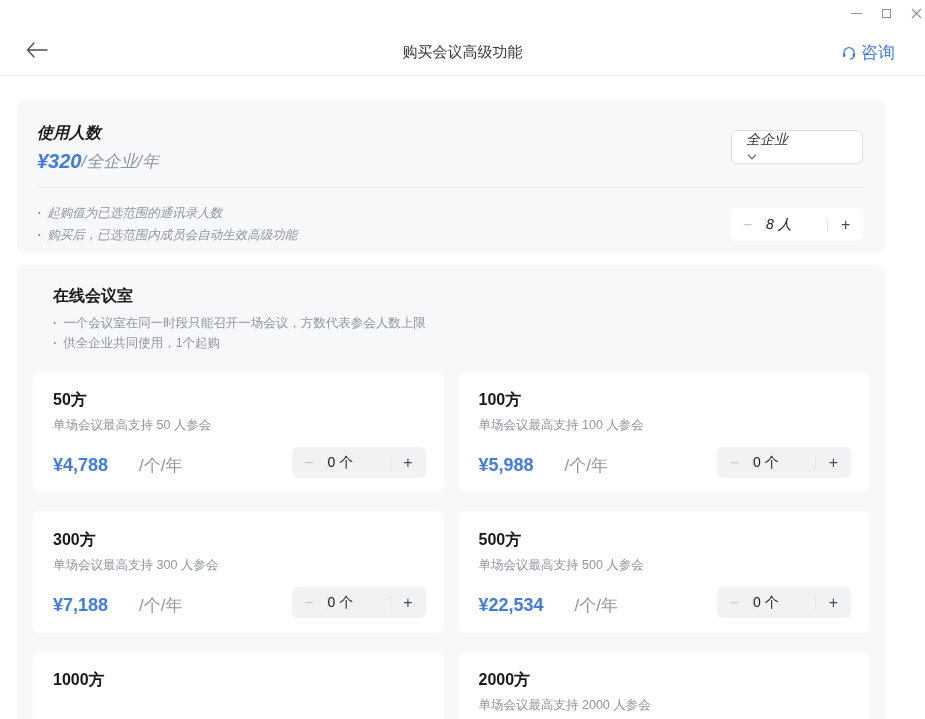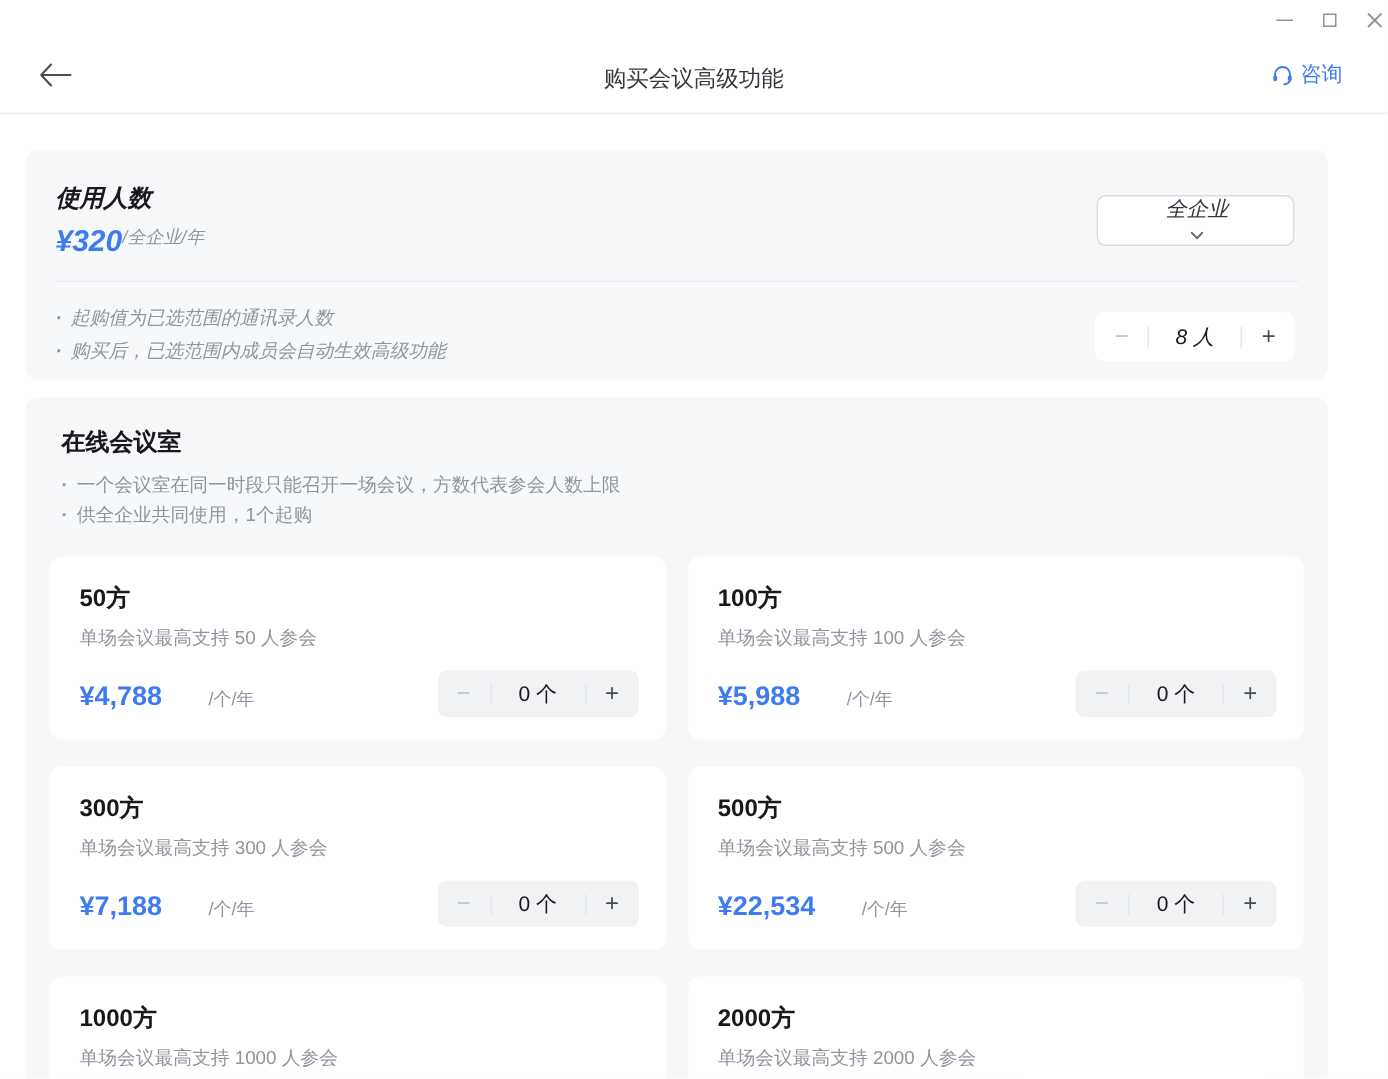--- a/index.html
+++ b/index.html
@@ -10,57 +10,57 @@
   .titlebar { position:relative; height:76px; background:#fff; border-bottom:1px solid #ececec; }
   .win-controls { position:absolute; top:0; right:-6px; display:flex; }
   .win-btn { width:30px; height:26px; display:flex; align-items:center; justify-content:center;
     color:#8f9398; cursor:pointer; }
   .ic-min { display:block; width:11px; border-top:1.6px solid currentColor; }
   .ic-max { display:block; width:9px; height:9px; border:1.3px solid currentColor; }
   .back-btn { position:absolute; left:26px; top:42px; width:24px; height:18px; cursor:pointer; color:#4a4f57; }
   .page-title { position:absolute; left:0; right:0; top:43px; text-align:center;
     font-size:15px; color:#33373d; }
   .consult { position:absolute; right:30px; top:41px; display:flex; align-items:center; gap:4px;
-    font-size:14px; color:#3E7BF0; cursor:pointer; }
+    font-size:17px; color:#3E7BF0; cursor:pointer; }
 
   
   .main { margin:24px 40px 0 17px; }
   .section-card { background:#f7f8fa; border-radius:8px; }
 
   
   .usage-card { position:relative; height:153px; padding:24px 20px 0 20px; margin-bottom:12px;font-style:italic; }
   .sec-title { font-size:16px; font-weight:bold; color:#17191c; line-height:17px; }
   .price-row { margin-top:9px; display:flex; align-items:flex-start; }
   .price { font-size:20px; font-weight:bold; color:#3E7BF0; line-height:22px; }
-  .price-unit { font-size:12px; color:#8f959e; }
+  .price-unit { font-size:17px; color:#8f959e; }
   .usage-divider { position:absolute; left:20px; right:20px; top:87px; height:1px; background:#e8eaed; }
   .notes { list-style:none; margin-top:29px; }
   .usage-card .notes { margin-top:29px; }
   .notes li { font-size:12.5px; color:#8f959e; line-height:22px; display:flex; }
   .notes li .dot { margin-right:6px; }
   .notes li .dot::before { content:"·"; font-weight:bold; }
 
   .scope-select { position:absolute; top:30px; right:22px; width:132px; height:34px;
     background:#fff; border:1px solid #d9dce0; border-radius:6px; display:flex;
-    align-items:center; justify-content:space-between; padding:0 12px 0 14px;
+    justify-content:space-between; padding:0 12px 0 14px;
     font-size:14px; color:#33373d; cursor:pointer;flex-direction:column; }
 
   
   .stepper { display:flex; align-items:center; border-radius:6px; overflow:hidden; }
   .stepper-white { position:absolute; top:108px; right:22px; width:133px; height:33px; background:#fff; }
   .stepper-gray  { position:absolute; top:76px;  right:18px; width:134px; height:31px; background:#f1f2f4; }
   .step-btn { flex:0 0 35px; text-align:center; font-size:16px; line-height:1; cursor:pointer; user-select:none; }
   .step-minus { color:#c1c6cd; }
   .step-plus  { color:#464c55; }
   .step-sep { width:1px; height:14px; background:#e3e6ea; }
-  .step-value { flex:1; text-align:center; font-size:14px; color:#17191c; cursor:pointer; }
+  .step-value { flex:1; font-size:14px; color:#17191c; cursor:pointer; }
 
   
   .rooms-card { padding:22px 16px 16px 16px; min-height:530px; }
-  .rooms-card .sec-title, .rooms-card .notes { margin-left:8px; }
+  .rooms-card .sec-title, .rooms-card .notes { margin-left:20px; }
   .rooms-card .notes { margin-top:9px;text-align:center; }
   .rooms-card .notes li { line-height:20px; }
   .plan-grid { margin-top:18px; display:grid; grid-template-columns:1fr 1fr;
     column-gap:15px; row-gap:18px; }
   .plan-card { position:relative; background:#fff; border-radius:8px; height:122px;
     padding:20px 18px 0 20px; }
   .plan-name { font-size:16px; font-weight:bold; color:#17191c; line-height:17px; }
   .plan-desc { margin-top:10px; font-size:12.5px; color:#8f959e; line-height:14px; }
   .plan-price-row { margin-top:22px; display:flex; align-items:baseline;gap:31px; }
   .plan-price { font-size:18px; font-weight:bold; color:#3E7BF0; line-height:20px; }
@@ -212,21 +212,20 @@
           <span class="step-btn step-minus">−</span>
           <span class="step-sep"></span>
           <span class="step-value">0 个</span>
           <span class="step-sep"></span>
           <span class="step-btn step-plus">+</span>
         </div>
       </article>
 
       <article class="plan-card">
         <div class="plan-name">1000方</div>
-        <div class="plan-desc">单场会议最高支持 1000 人参会</div>
         <div class="plan-price-row">
           <span class="plan-price"></span>
           <span class="price-unit"></span>
         </div>
       </article>
 
       <article class="plan-card">
         <div class="plan-name">2000方</div>
         <div class="plan-desc">单场会议最高支持 2000 人参会</div>
         <div class="plan-price-row">

